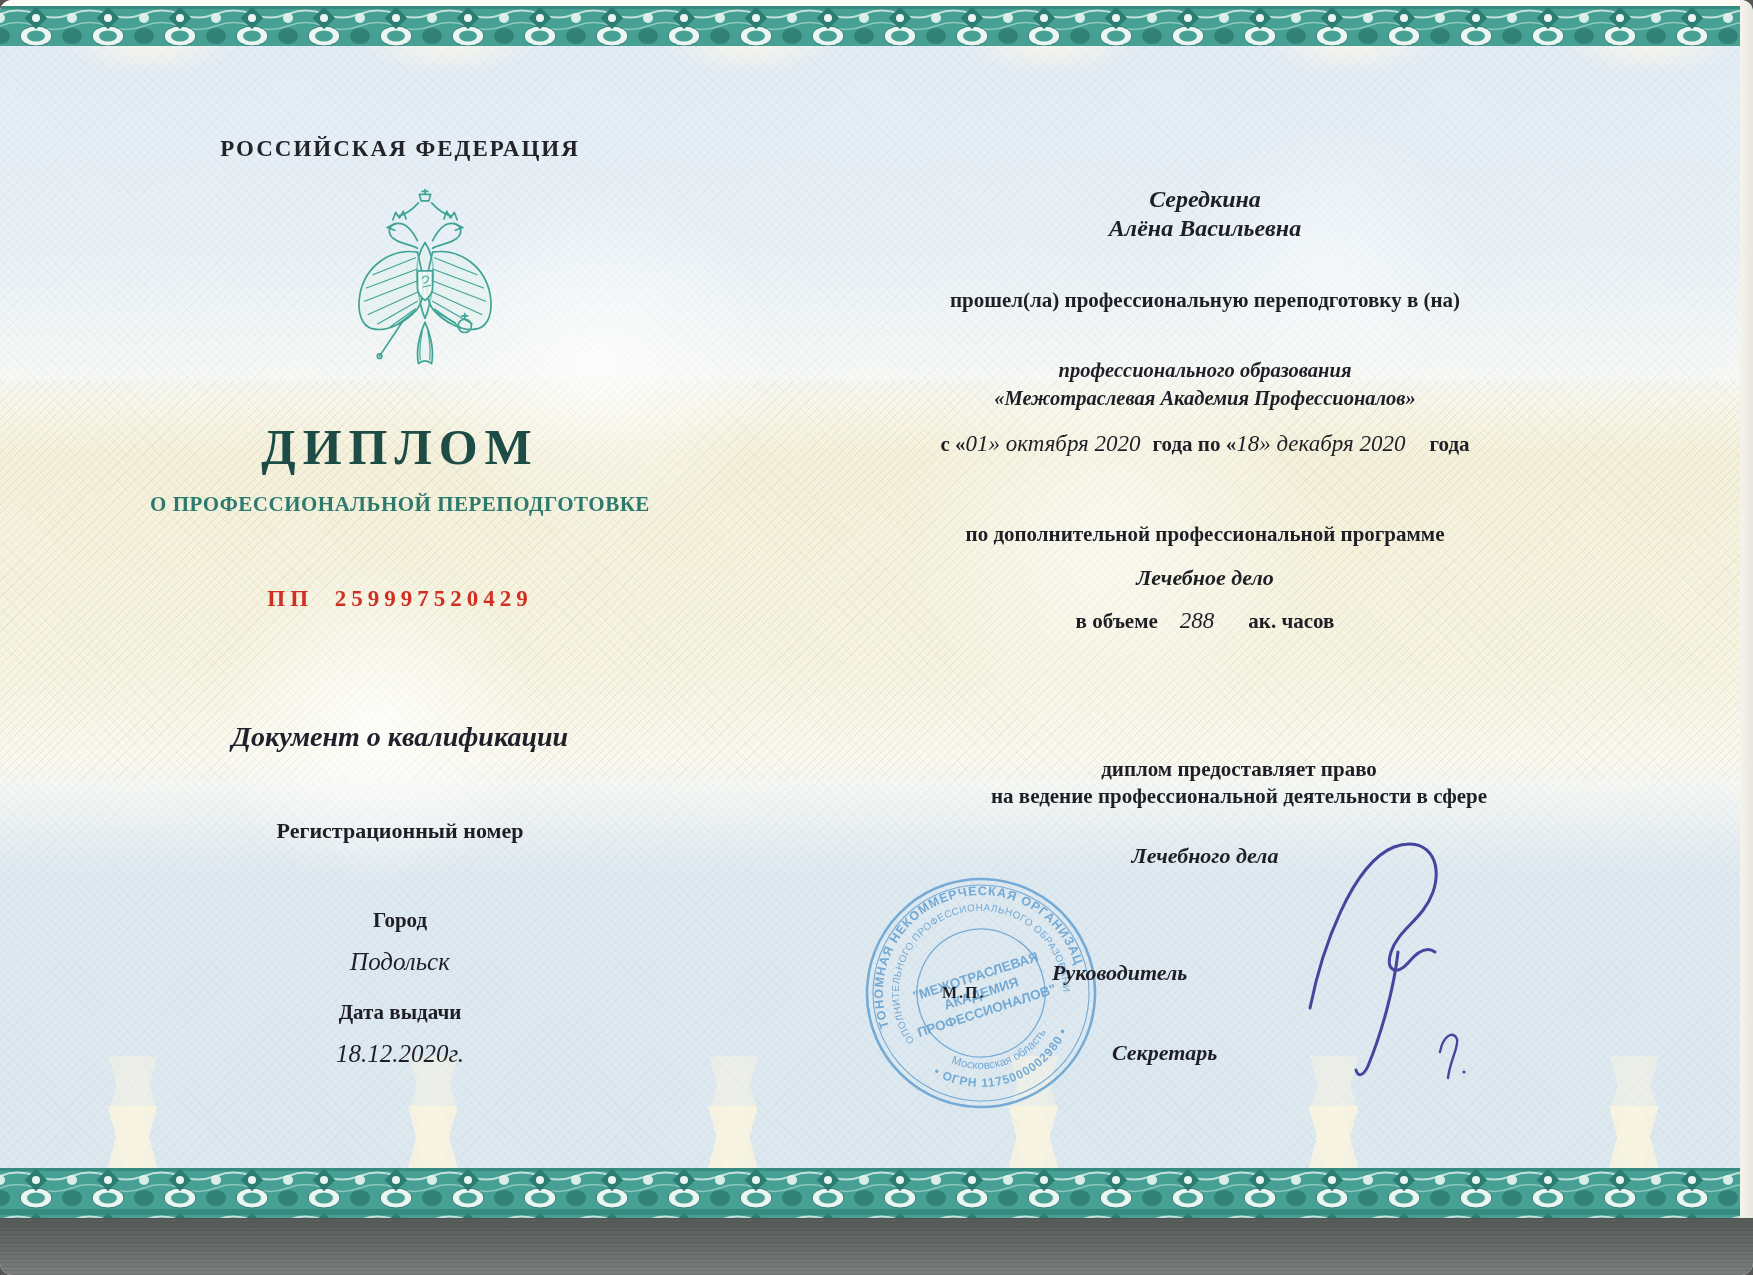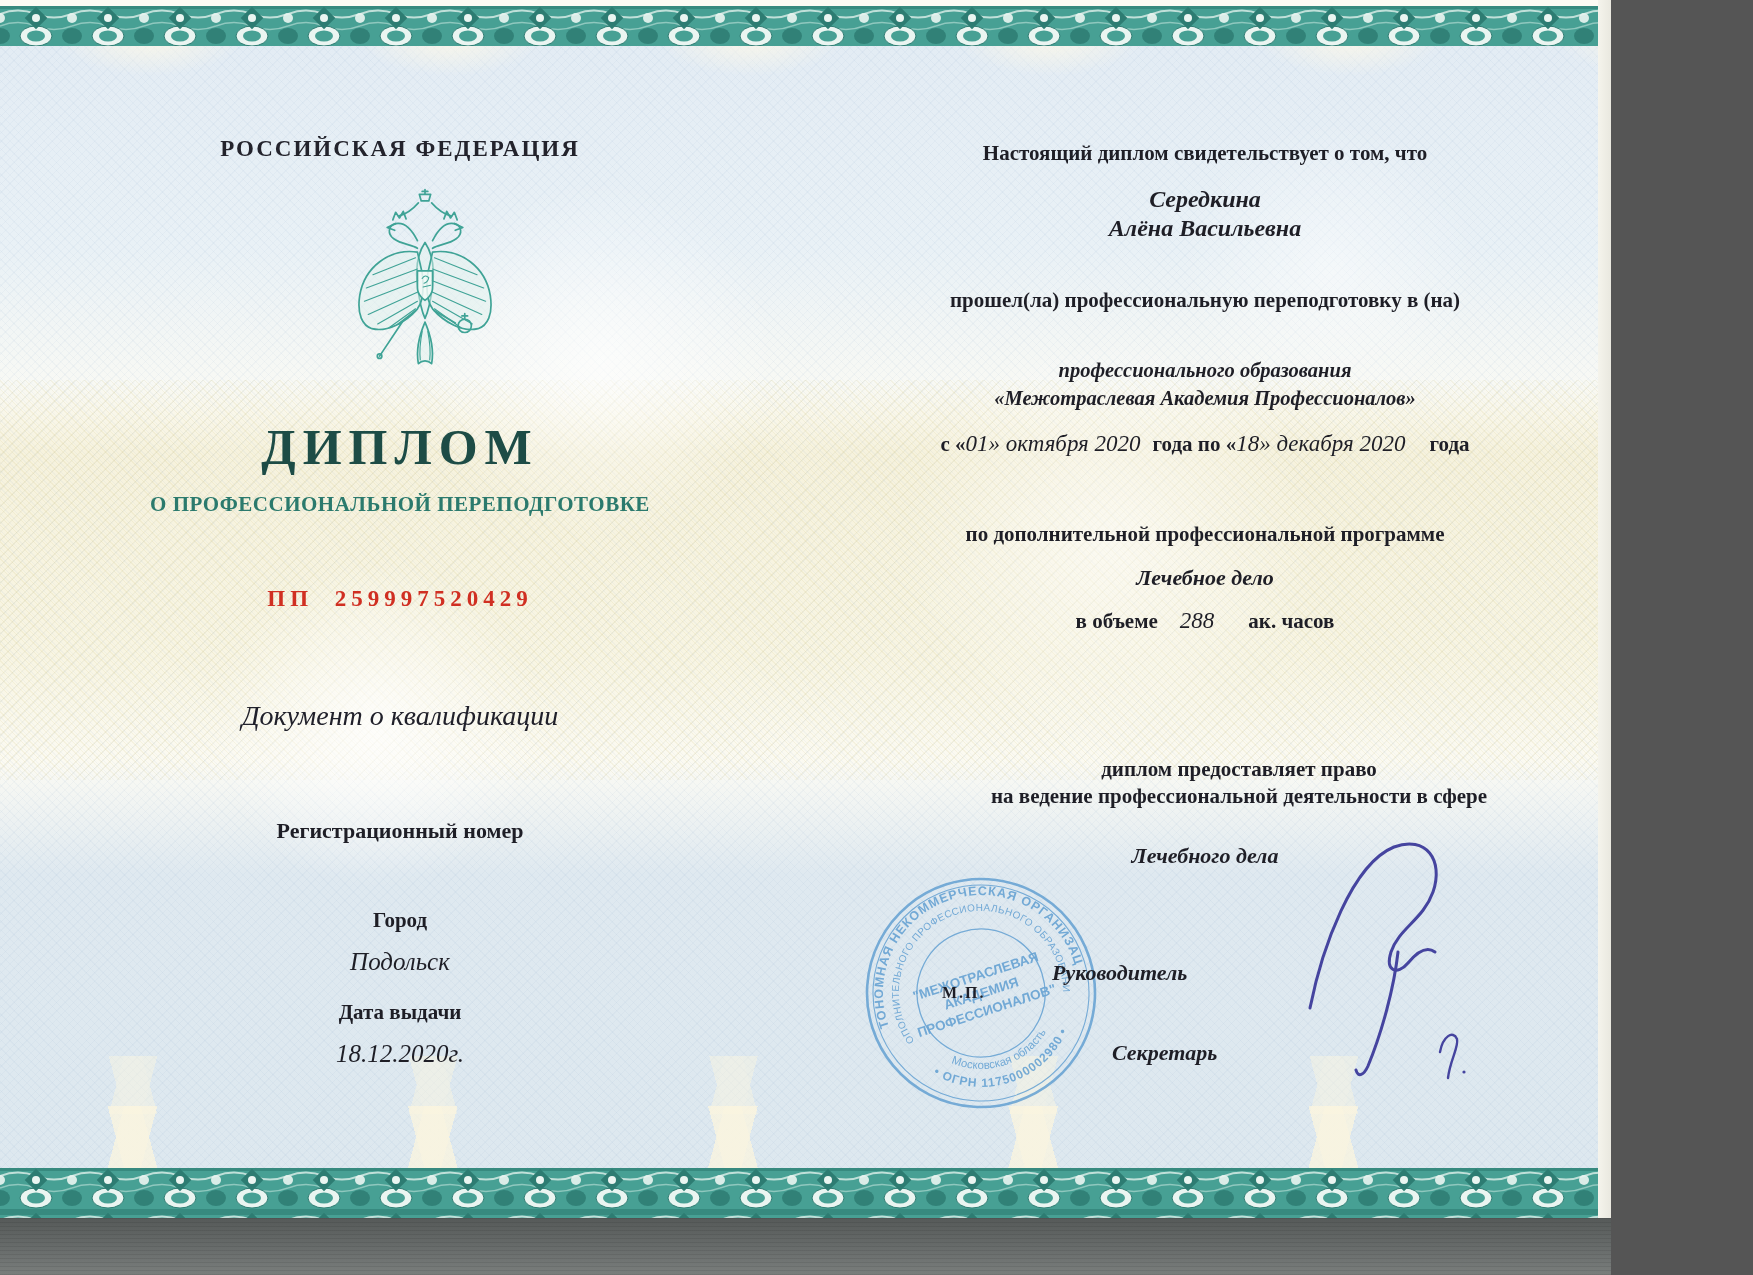--- a/index.html
+++ b/index.html
@@ -1,18 +1,18 @@
 <!DOCTYPE html>
 <html><head>
 <meta charset="utf-8">
 <style>
   html,body{margin:0;padding:0;background:#555;}
   #page{
-    position:relative;width:1611px;height:1275px;overflow:hidden;
-    background:#fbfaf2;font-family:"Liberation Serif","DejaVu Serif",serif;color:#1e1e26;
+    position:relative;width:1753px;height:1275px;overflow:hidden;
+    background:#fbfaf2;font-family:"Liberation Serif","DejaVu Serif",serif;color:#1e1e26;border-radius:12px;
   }
   .abs{position:absolute;}
   
   .paper{position:absolute;left:0;top:0;right:13px;height:1218px;background:#fcfbf4;}
   .wash-top{position:absolute;left:0;top:40px;width:100%;height:380px;
     background:linear-gradient(180deg,#e3ecf4 0%,#e9f1f6 55%,rgba(246,243,222,0) 100%);}
   .wash-mid{position:absolute;left:0;top:380px;width:100%;height:400px;
     background:linear-gradient(180deg,rgba(246,242,220,0) 0%,#f6f2dd 18%,#f8f5e3 70%,rgba(222,232,239,0) 100%);}
   .wash-mid::after{content:"";position:absolute;inset:0;
     background-image:repeating-linear-gradient(45deg,rgba(190,175,90,.10) 0 1px,transparent 1px 6px),
@@ -38,21 +38,21 @@
     }
   .scanner::after{content:"";position:absolute;inset:0;
     background:repeating-linear-gradient(180deg,rgba(0,0,0,.08) 0 1px,transparent 1px 4px);}
   
   .lline{position:absolute;left:150px;width:500px;text-align:center;}
   .rline{position:absolute;left:880px;width:650px;text-align:center;}
   .country{font-size:23px;font-weight:bold;letter-spacing:2px;color:#23232c;}
   .title{font-size:50px;font-weight:bold;letter-spacing:7px;color:#1d4c46;}
   .subtitle{font-size:21px;font-weight:bold;letter-spacing:.5px;color:#2b7a6d;}
   .serial{font-size:23px;font-weight:bold;letter-spacing:5px;color:#d02f22;white-space:pre;}
-  .doc-type{font-size:28px;font-style:italic;font-weight:normal;color:#20202a;}
+  .doc-type{font-size:28px;font-style:italic;font-weight:bold;color:#20202a;margin-top:21px;}
   .lbl{font-weight:bold;}
   .b21{font-size:21px;font-weight:bold;}
   .b22{font-size:22px;font-weight:bold;}
   .bi{font-weight:bold;font-style:italic;}
   .it{font-style:italic;}
   .fs24{font-size:24px;} .fs25{font-size:25px;} .fs22{font-size:22px;text-align:center;} .fs20{font-size:20.5px;} .fs23{font-size:23px;}
   .sig-label{font-size:22px;font-weight:bold;font-style:italic;}
   .mp{font-size:16px;font-weight:bold;letter-spacing:2px;}
   .stamp-wrap{position:absolute;left:858px;top:870px;width:246px;height:246px;transform:rotate(-18deg);opacity:.88;}
 </style>
@@ -131,21 +131,20 @@
   <div class="lline title" style="top:418px">ДИПЛОМ</div>
   <div class="lline subtitle" style="top:492px">О ПРОФЕССИОНАЛЬНОЙ ПЕРЕПОДГОТОВКЕ</div>
   <div class="lline serial" style="top:586px">ПП  259997520429</div>
   <div class="lline doc-type" style="top:700px">Документ о квалификации</div>
   <div class="lline b22" style="top:818px">Регистрационный номер</div>
   <div class="lline b21" style="top:908px">Город</div>
   <div class="lline it fs25" style="top:948px">Подольск</div>
   <div class="lline b21" style="top:1000px">Дата выдачи</div>
   <div class="lline it fs25" style="top:1040px">18.12.2020г.</div>
 
-  <div class="rline b21" style="top:141px">Настоящий диплом свидетельствует о том, что</div>
   <div class="rline bi fs24" style="top:186px">Середкина</div>
   <div class="rline bi fs24" style="top:215px">Алёна Васильевна</div>
   <div class="rline b21" style="top:288px">прошел(ла) профессиональную переподготовку в (на)</div>
   <div class="rline bi fs20" style="top:359px">профессионального образования</div>
   <div class="rline bi fs20" style="top:387px">«Межотраслевая Академия Профессионалов»</div>
 
   <div class="rline" style="top:431px;font-size:21px">
     <span class="lbl">с «</span><span class="it fs23">01</span><span class="it fs23">» октября 2020</span><span class="lbl" style="margin-left:12px">года по «</span><span class="it fs23">18</span><span class="it fs23">» декабря 2020</span><span class="lbl" style="margin-left:24px">года</span>
   </div>
 

